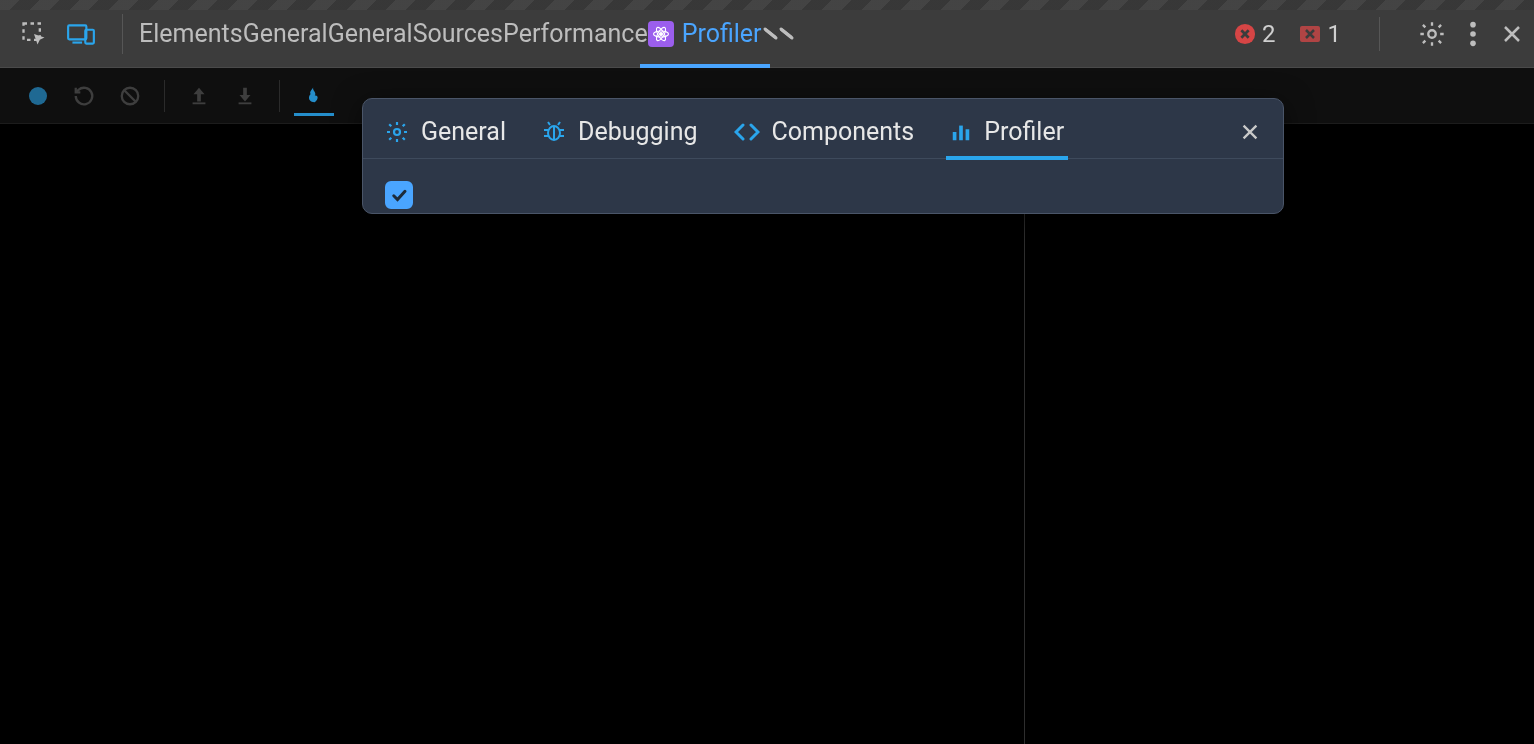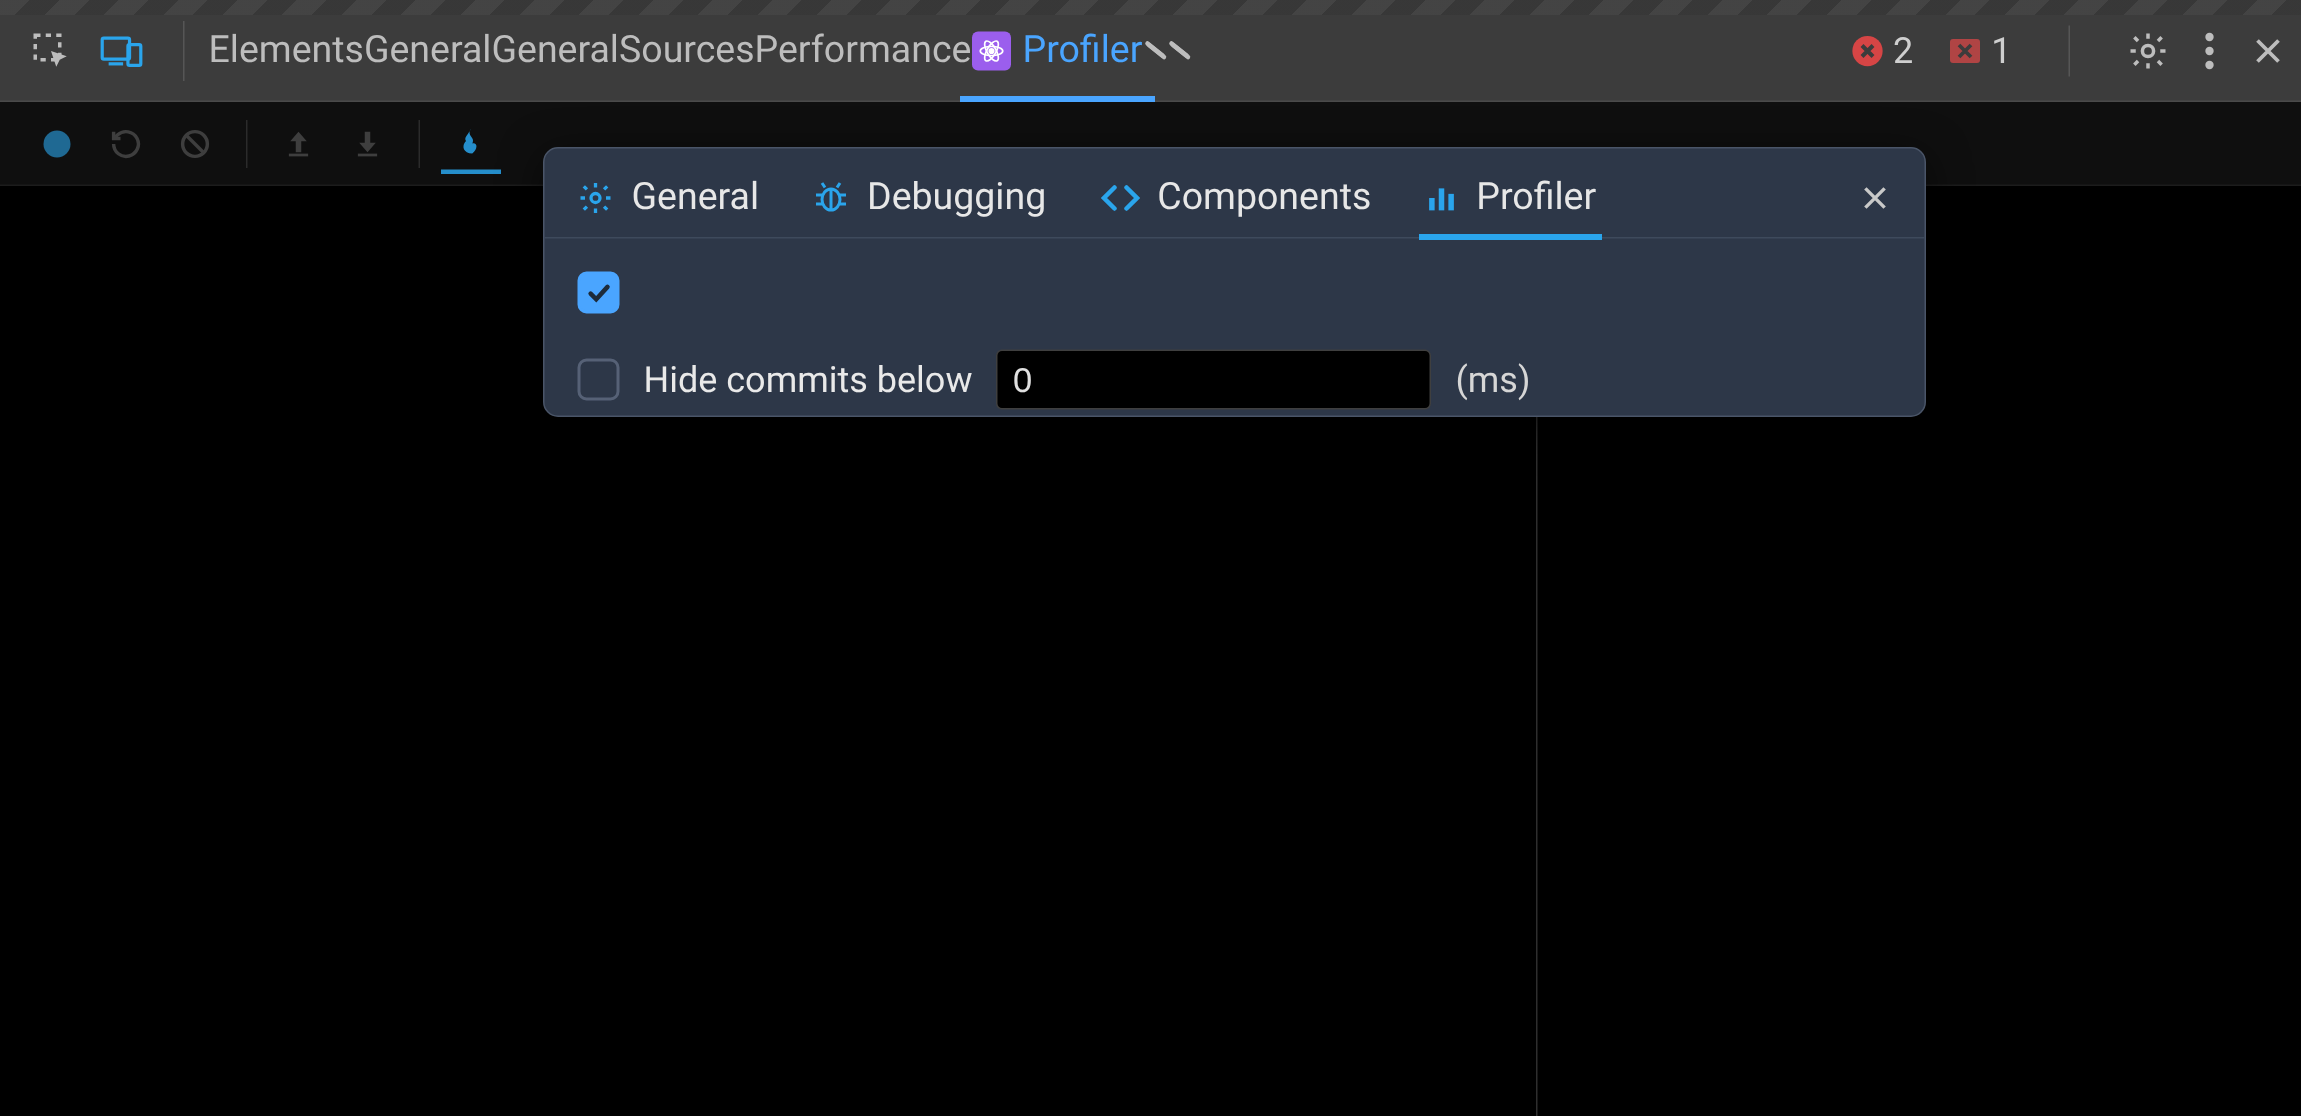--- a/index.html
+++ b/index.html
@@ -294,20 +294,14 @@
 
   <div class="pop-body">
     <div class="row">
       <span class="cb checked">
         <svg width="18" height="18" viewBox="0 0 24 24" fill="none" stroke="#1d2b3a" stroke-width="4" stroke-linecap="round">
             <path d="M5 13 L10 18 L20 7"></path>
           </svg>
       </span>
     </div>
 
-    <div class="row">
-      <span class="cb"></span>
-      <span>Hide commits below</span>
-      <input class="num-input" type="text" value="0" style="">
-      <span class="unit">(ms)</span>
-    </div>
   </div>
 </div>
 
 </body></html>

